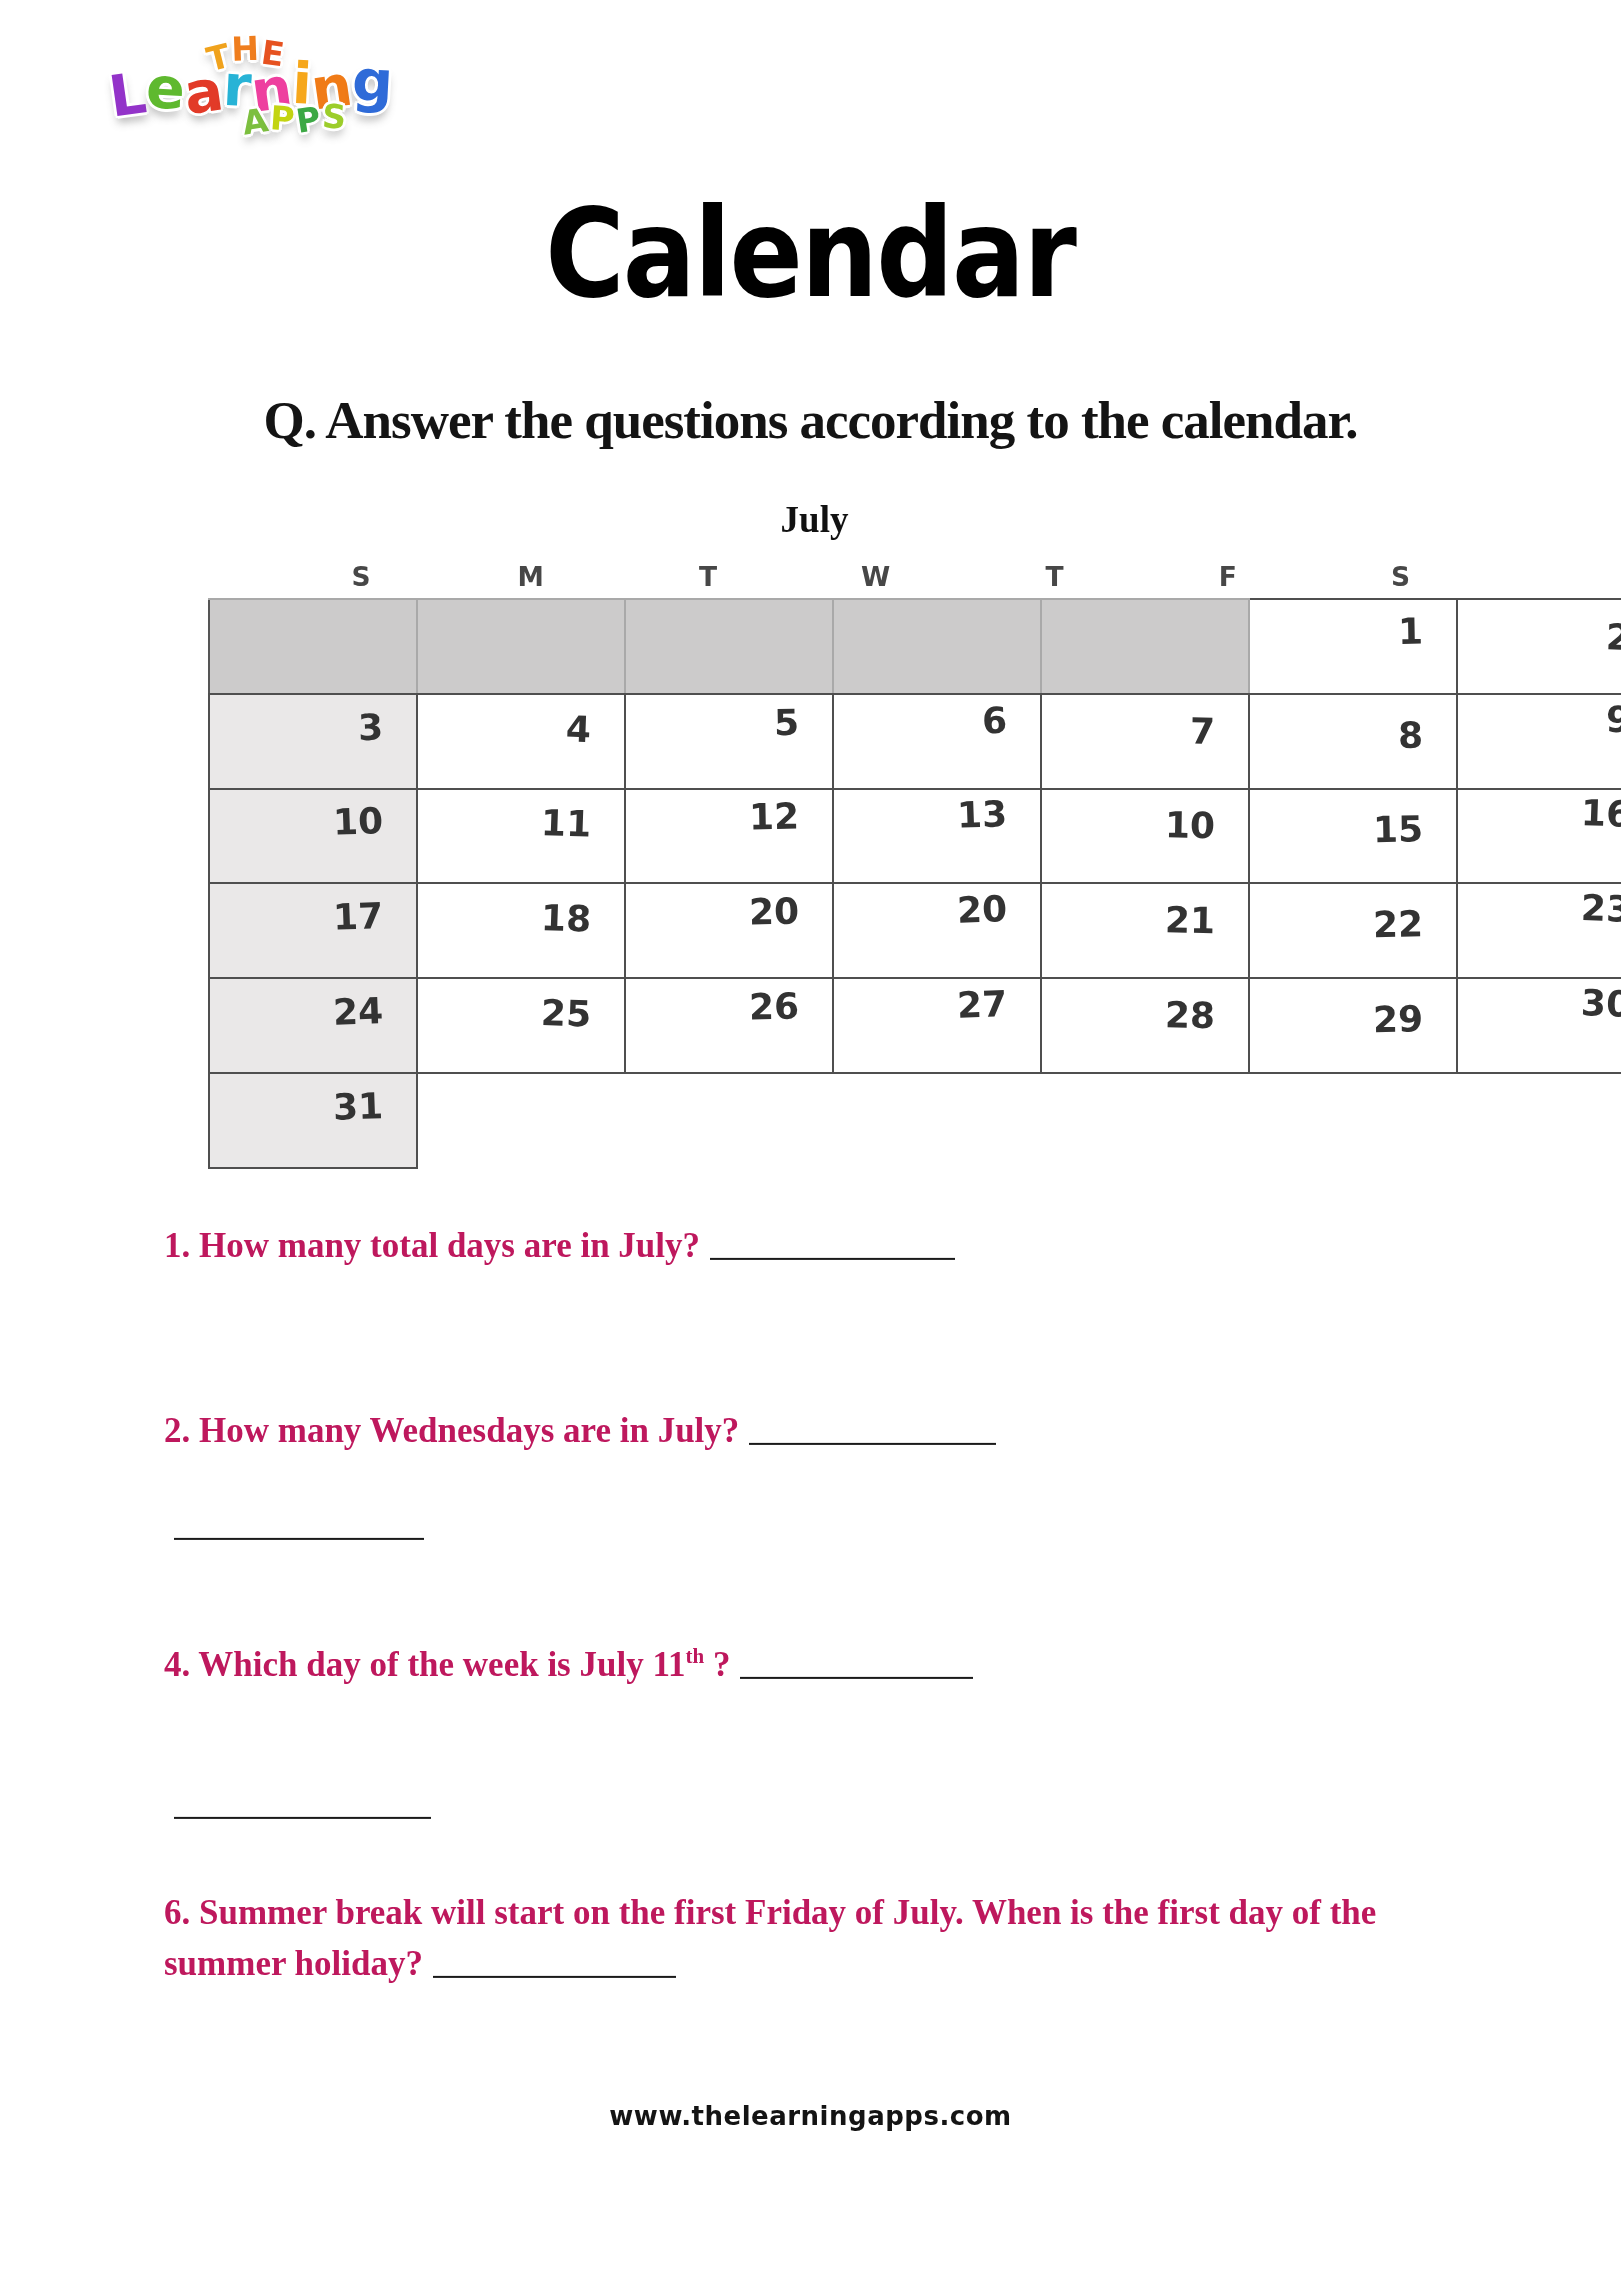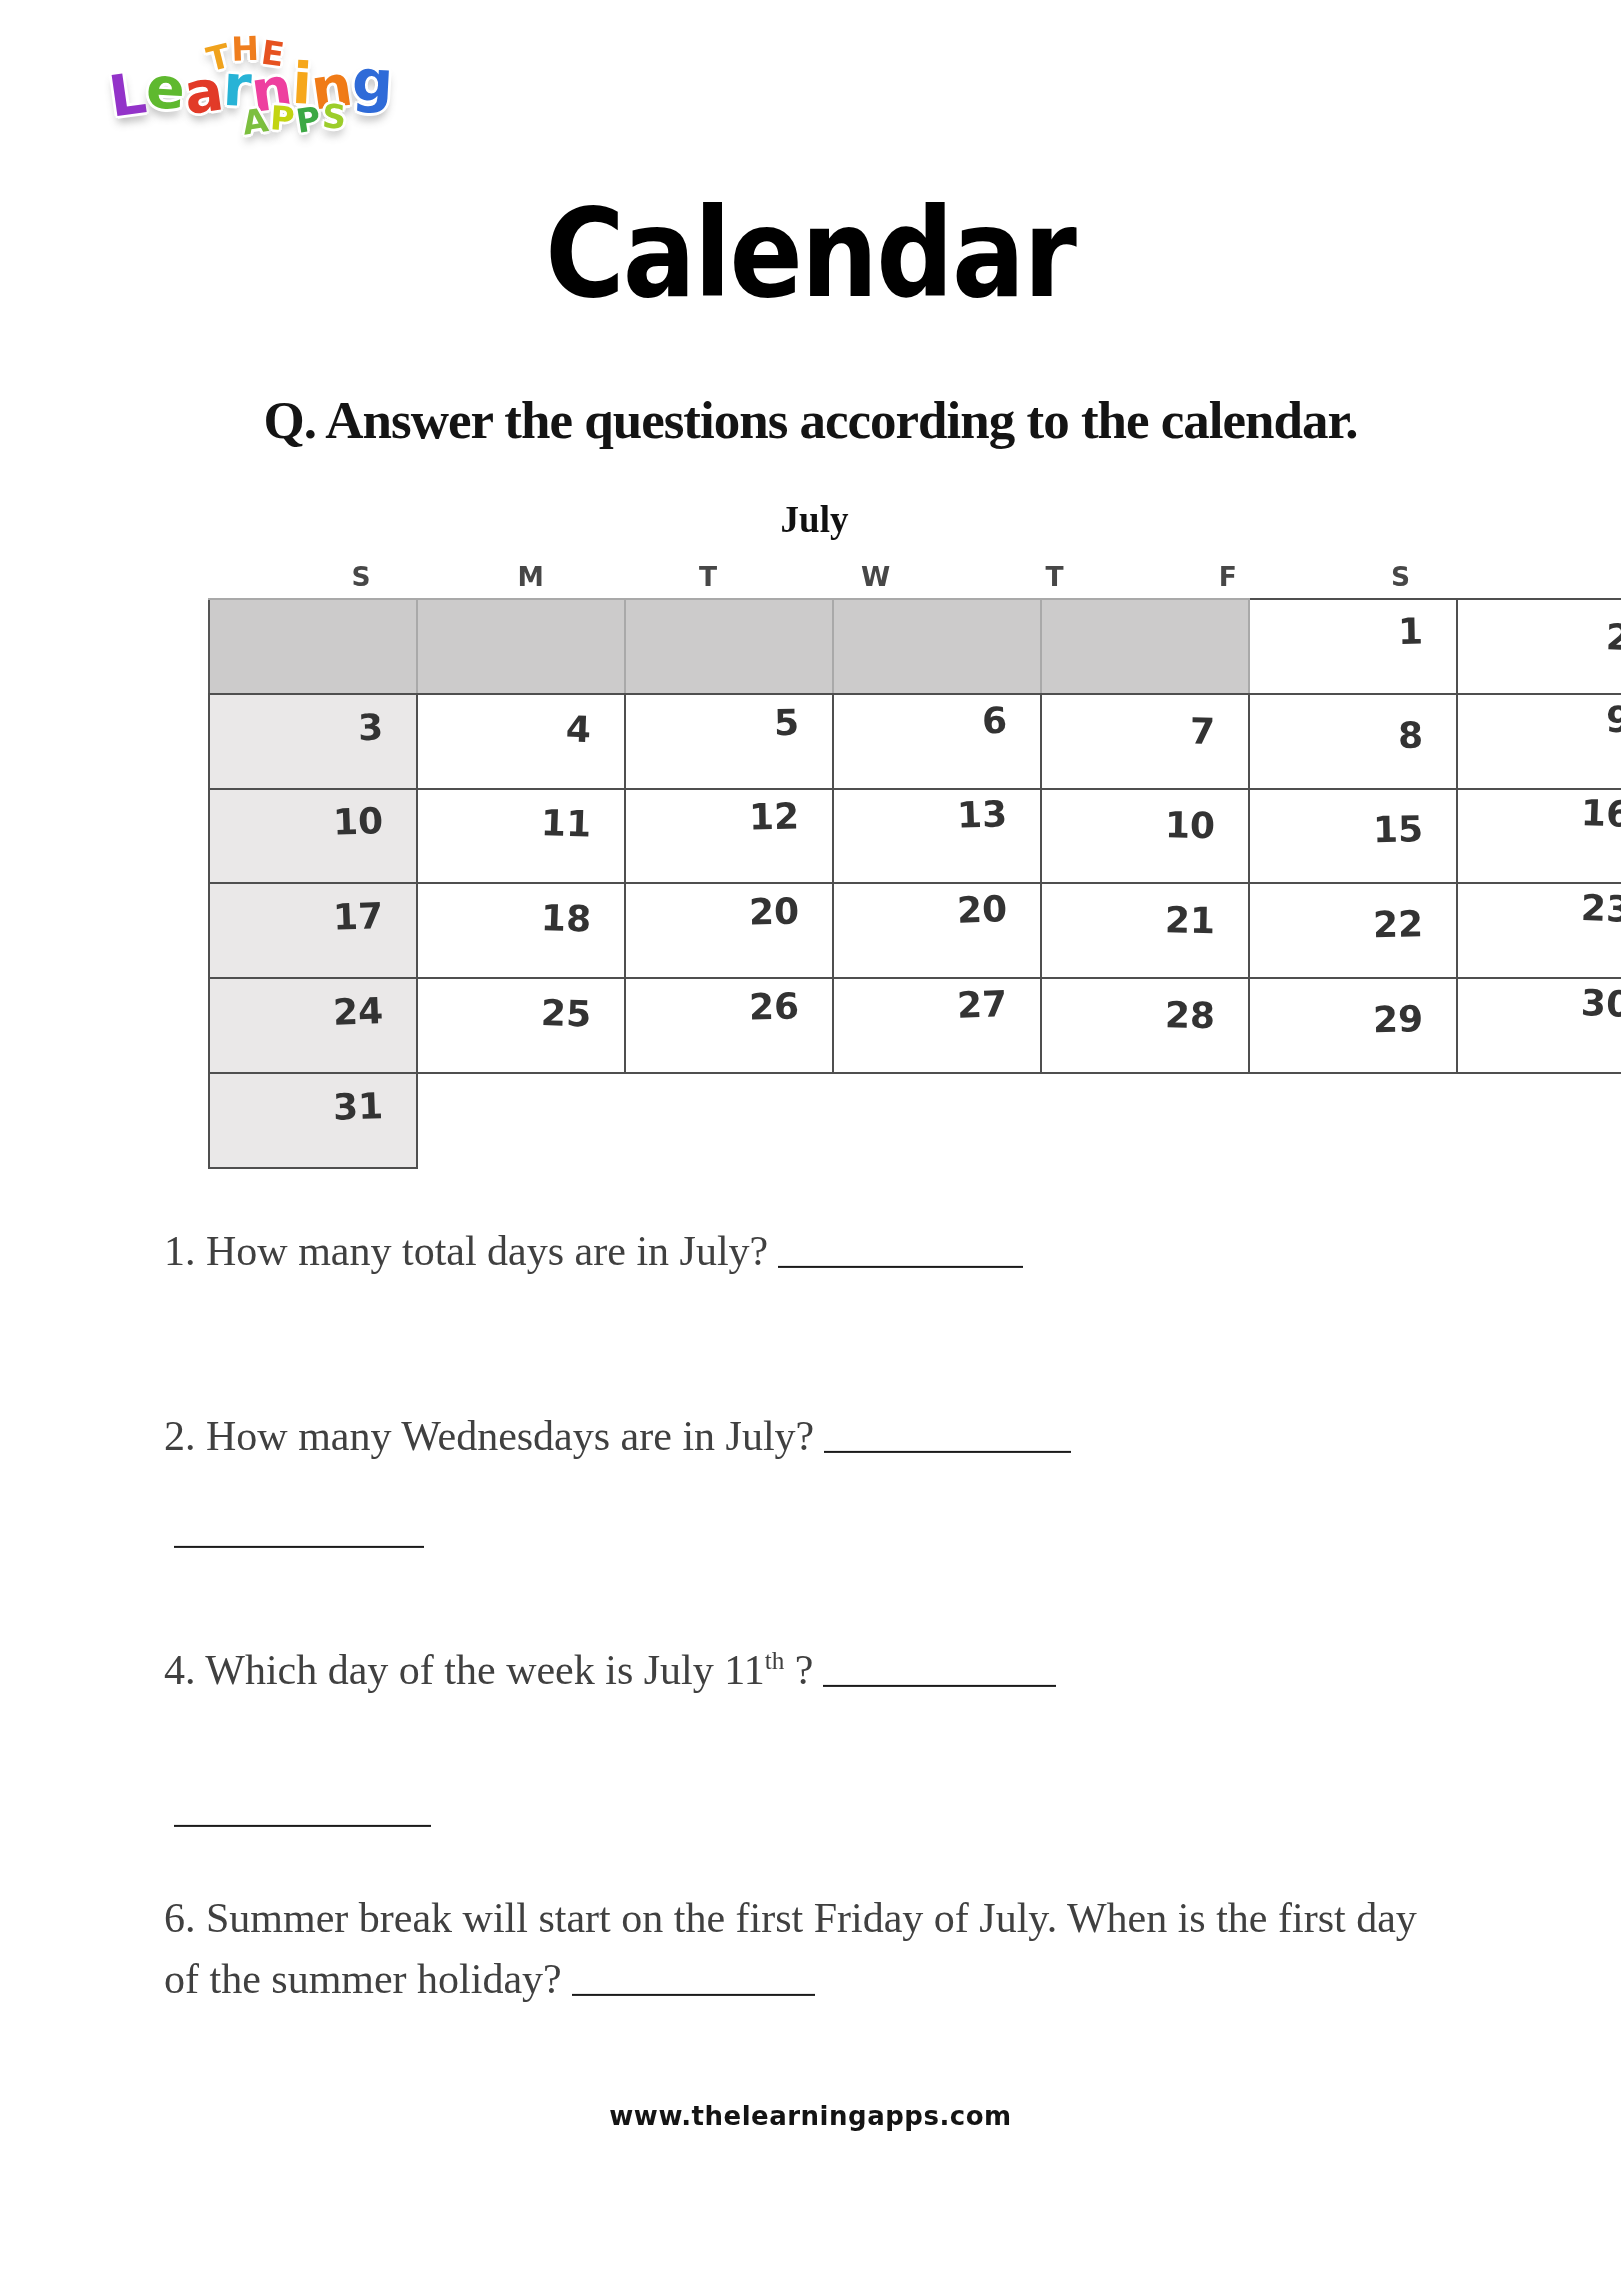--- a/index.html
+++ b/index.html
@@ -52,21 +52,21 @@
   td.gray{border:2px solid #a9a9a9;border-bottom:2.9px solid #4f4f4f;}
   td.gray.first{border-left:2.9px solid #555;}
   td.thick{border:2.9px solid #4f4f4f;background:#fff;}
   td.sunday{background:#eae8e8;}
   td.ghost{border:none;background:transparent;}
   .num{display:inline-block;font-family:"DejaVu Sans",sans-serif;font-weight:bold;
       font-size:36px;color:#333;line-height:1;}
 
   
   .question{position:absolute;left:164px;font-family:"Liberation Serif",serif;
-      font-size:42px;color:#404040;line-height:1.45;}
+      font-size:35px;color:#be185d;line-height:1.45;font-weight:bold;}
   .question sup{font-size:.6em;vertical-align:super;line-height:0;}
   .blank{display:inline-block;border-bottom:2.9px solid #1a1a1a;height:3.9px;
       transform:translateY(2.9px);margin-left:9.8px;}
   #q1{top:1221px;} #q2{top:1406px;} #q3{top:1501px;} #q4{top:1640px;}
   #q5{top:1780px;} #q6{top:1888px;width:1284px;}
   #q1 .blank{width:245px;} #q2 .blank{width:247px;} #q3 .blank{width:250px;}
   #q4 .blank{width:233px;} #q5 .blank{width:257px;} #q6 .blank{width:243px;}
 
   
   .footer{position:absolute;top:2101px;left:0;width:100%;text-align:center;

